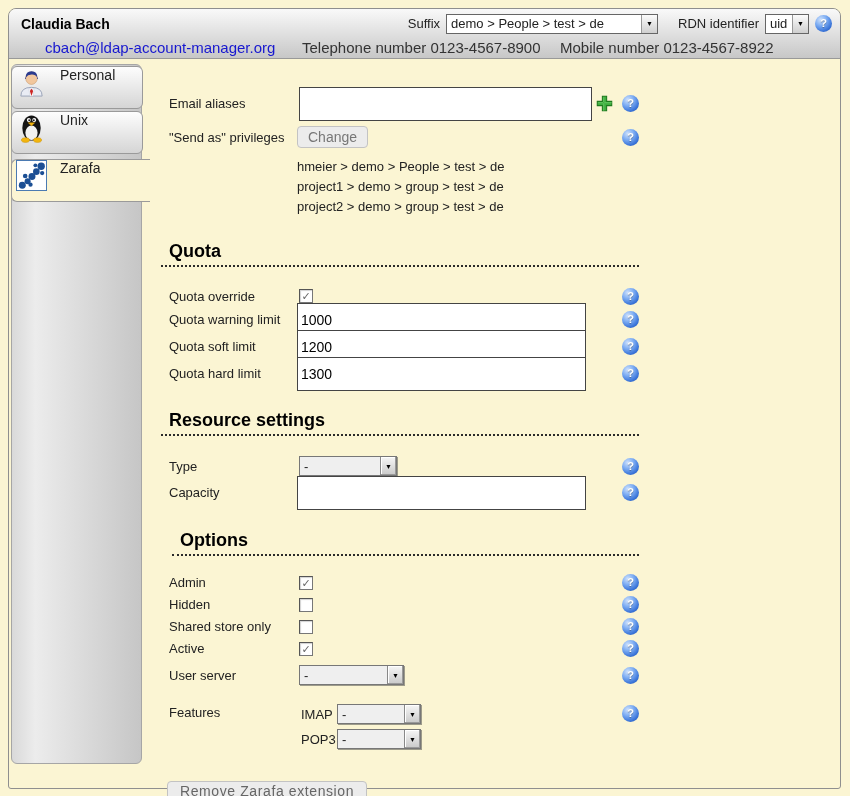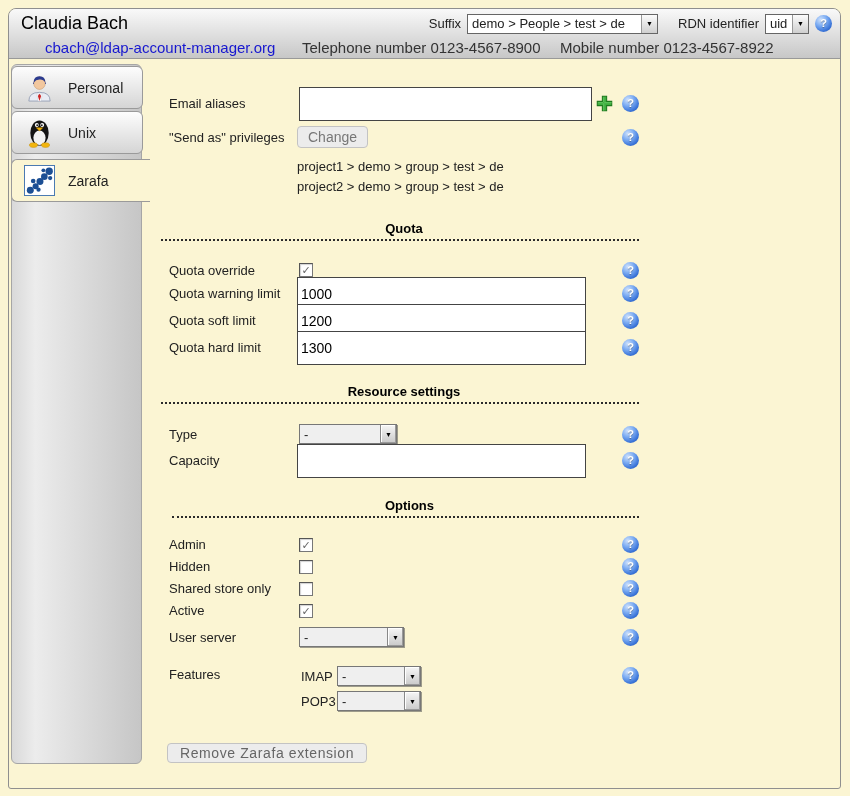--- a/index.html
+++ b/index.html
@@ -18,42 +18,42 @@
     border-radius:8px 8px 3px 3px;
   }
   
   .titlebar {
     position:absolute; left:0; top:0; right:0; height:50px;
     background:linear-gradient(#f9f9f9,#c7c7c7);
     border-bottom:1px solid #999;
     border-radius:7px 7px 0 0;
   }
   .tb-row1 { position:absolute; left:12px; right:8px; top:3px; height:23px; display:flex; align-items:center; }
-  .acct-name { font-weight:normal; font-size:18px; color:#000; }
+  .acct-name { font-weight:bold; font-size:14px; color:#000; }
   .tb-right { margin-left:auto; display:flex; align-items:center; gap:6px; font-size:13px; color:#222; }
   .tb-row2 { position:absolute; left:16px; top:27px; right:0; height:22px; font-size:15px; color:#333; }
   .tb-row2 span { position:absolute; top:3px; white-space:nowrap; }
   .email-link { left:20px; color:#1717cf; cursor:pointer; }
   .phone { left:277px; }
   .mobile { left:535px; }
   
   .sel {
     display:inline-flex; align-items:stretch; height:20px;
     border:1px solid #666; background:#fff; font-size:13px;
   }
   .sel .val { flex:1; display:flex; align-items:center; padding:0 4px; white-space:nowrap; overflow:hidden; }
   .sel .btn {
     width:16px; border-left:1px solid #999; flex-shrink:0;
     background:linear-gradient(#fbfbfb,#cfcfcf);
     display:flex; align-items:center; justify-content:center;
     font-size:7px; color:#000; cursor:pointer;
   }
   .sel.gray { background:#efefef; border:1px solid #777; box-shadow:1px 1px 0 rgba(80,80,80,.55); }
   .sel.gray .btn { background:linear-gradient(#f6f6f6,#c9c9c9); border-left:1px solid #888; box-shadow:inset -1px -1px 0 #9a9a9a, inset 1px 1px 0 #fff; }
-  .sel-suffix { width:191px; }
+  .sel-suffix { width:212px; }
   .sel-rdn { width:44px; }
   .sel-type { width:98px; margin-left:2px; }
   .sel-userserver { width:105px; margin-left:2px; }
   .sel-feat { width:84px; }
   
   .help {
     width:17px; height:17px; border-radius:50%; flex-shrink:0;
     background:radial-gradient(circle at 34% 28%, #cfe2fc 0%, #79aaf2 38%, #3a74d8 70%, #1d4fa8 100%);
     color:#fff; font-weight:bold; font-size:11px; line-height:17px; text-align:center;
     cursor:pointer; text-shadow:0 1px 1px rgba(0,0,0,.35);
@@ -63,21 +63,21 @@
   .side-panel {
     position:absolute; left:2px; top:55px; width:131px; height:700px;
     border:1px solid #a6a6a6; border-radius:6px;
     background:linear-gradient(90deg, #d9d9d9 0%, #ececec 18%, #c6c6c6 100%);
     z-index:1;
   }
   .tab {
     position:absolute; left:2px; width:132px; height:43px; z-index:2;
     border:1px solid #9a9a9a; border-radius:6px;
     background:linear-gradient(#fdfdfd,#d5d5d5);
-    display:flex; align-items:center; padding-left:12px; gap:13px;
+    display:flex; padding-left:4px; gap:13px;
     font-size:14px; color:#222; cursor:pointer;
   }
   .tab-personal { top:57px; }
   .tab-unix { top:102px; }
   .tab-zarafa { top:150px; width:139px; border-right:none; border-radius:6px 0 0 6px; background:#fbf5d3; z-index:3; }
   .tab .ticon { width:31px; height:31px; flex-shrink:0; }
   
   .content { position:absolute; left:152px; top:58px; width:478px; font-size:13px; color:#222; z-index:2; }
   .row { display:flex; align-items:center; }
   .lbl { width:136px; padding-left:8px; flex-shrink:0; }
@@ -88,22 +88,22 @@
   .ti.email { width:293px; margin-left:2px; }
   .plus { width:17px; height:17px; margin-left:4px; flex-shrink:0; cursor:pointer; }
   .btn-ui {
     border:1px solid #c3c3c3; border-radius:4px; background:#ececec;
     color:#777; font-family:inherit; font-size:14px; padding:2px 10px; cursor:pointer;
   }
   .row-email { margin-top:26px; height:21px; }
   .row-sendas { margin-top:12px; height:22px; }
   .sendas-list { margin:9px 0 0 136px; line-height:20px; color:#222; }
   .section-h {
-    font-weight:bold; font-size:13px; color:#000;
-    border-bottom:2px dotted #2a2a2a; padding:0 0 3px 8px;text-align:center;
+    font-weight:bold; font-size:18px; color:#000;
+    border-bottom:2px dotted #2a2a2a; padding:0 0 3px 8px;
   }
   .sh-quota { margin-top:24px; }
   .sh-resource { margin-top:26px; }
   .sh-options { margin-top:27px;margin-left:11px; }
   .row-override { margin-top:20px; height:18px; margin-bottom:4px; }
   .row-qinput { height:21px; margin-bottom:6px; }
   .cb {
     width:14px; height:14px; border:1px solid #777; background:#fff; margin-left:2px;
     border-top-color:#555; border-left-color:#555;
     box-shadow:inset 1px 1px 1px rgba(0,0,0,.18);
@@ -215,20 +215,21 @@
       <span class="help auto">?</span>
     </div>
 
     <div class="row row-sendas">
       <span class="lbl">"Send as" privileges</span>
       <button class="btn-ui">Change</button>
       <span class="help auto">?</span>
     </div>
 
     <div class="sendas-list">
+      <div>hmeier &gt; demo &gt; People &gt; test &gt; de</div>
       <div>project1 &gt; demo &gt; group &gt; test &gt; de</div>
       <div>project2 &gt; demo &gt; group &gt; test &gt; de</div>
     </div>
 
     <div class="section-h sh-quota">Quota</div>
 
     <div class="row row-override">
       <span class="lbl">Quota override</span>
       <span class="cb">✓</span>
       <span class="help auto">?</span>

